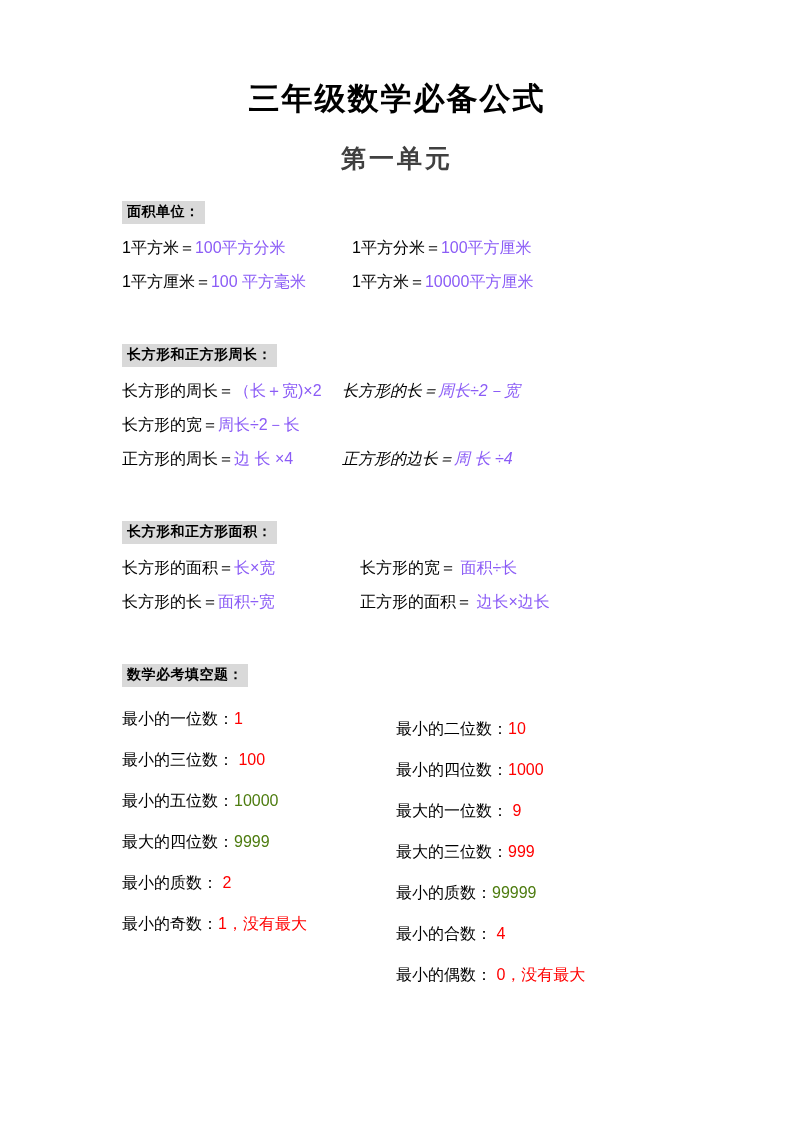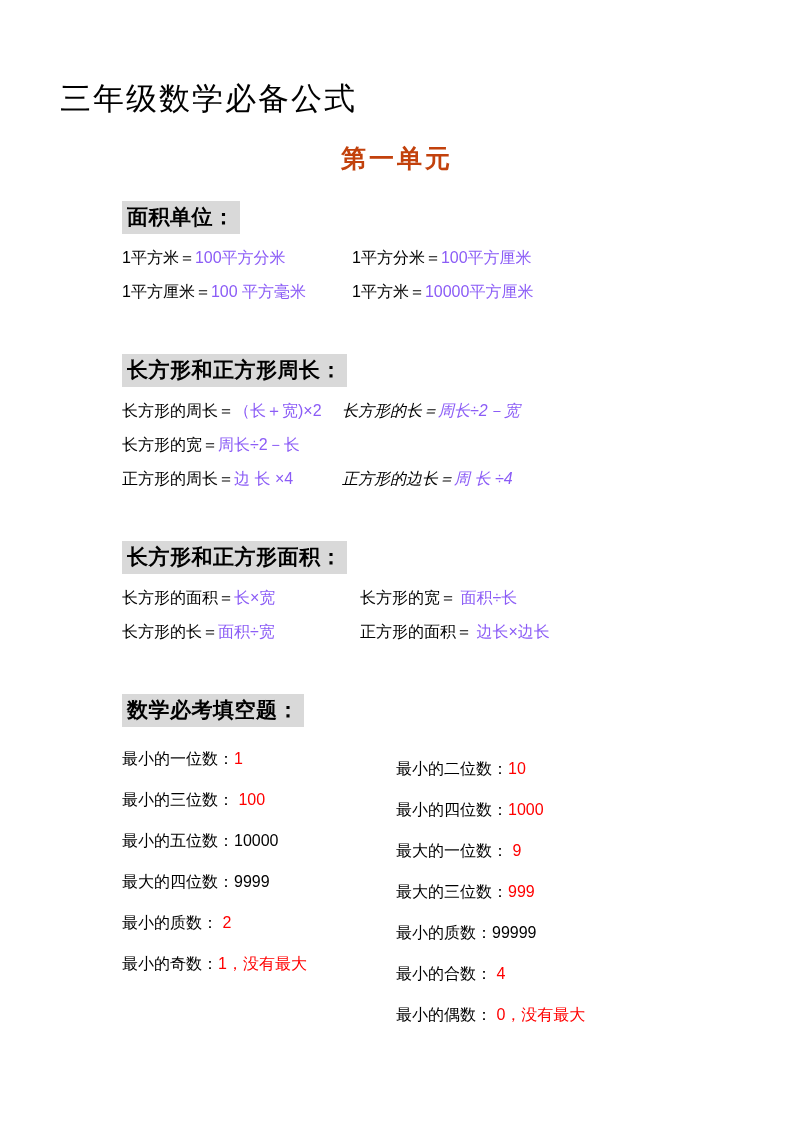--- a/index.html
+++ b/index.html
@@ -16,45 +16,45 @@
     overflow: hidden;
   }
   .page {
     position: relative;
     width: 794px;
     height: 1122px;
     box-sizing: border-box;
     padding: 0 60px;
   }
   .doc-title {
-    text-align: left;
+    text-align: center;
     font-family: "Liberation Serif", serif;
-    font-weight: normal;
+    font-weight: bold;
     font-size: 31px;
     letter-spacing: 2px;
     margin-top: 78px;
     color: #000;
   }
   .unit-title {
     text-align: center;
     font-family: "Liberation Serif", serif;
     font-weight: bold;
     font-size: 25px;
     letter-spacing: 3px;
-    color: #c2410c;
+    color: #404040;
     margin-top: 22px;
   }
   .section {
     margin-top: 26px;
   }
   .section-heading {
     display: inline-block;
     background: #d9d9d9;
     font-weight: bold;
-    font-size: 21px;
+    font-size: 14px;
     padding: 2px 5px 3px 5px;
     margin-left: 62px;
     letter-spacing: 0.5px;
     color: #000;
     font-family: "Liberation Sans", sans-serif;
   }
   .rows {
     margin-top: 12px;
   }
   .row {
@@ -98,21 +98,21 @@
     padding-left: 36px;
     box-sizing: border-box;
     padding-top: 18px;
   }
   .fill-item {
     font-size: 16px;
     margin-bottom: 20px;
     white-space: nowrap;
   }
   .fill-item .ans { color: #ff0000; }
-  .fill-item .ans-pink { color: #000000; }
+  .fill-item .ans-pink { color: #4d7c0f; }
   .spacer-sm { height: 14px; }
 </style>
 </head>
 <body>
 
 <div class="page">
 
   <div class="doc-title">三年级数学必备公式</div>
   <div class="unit-title">第一单元</div>
 

